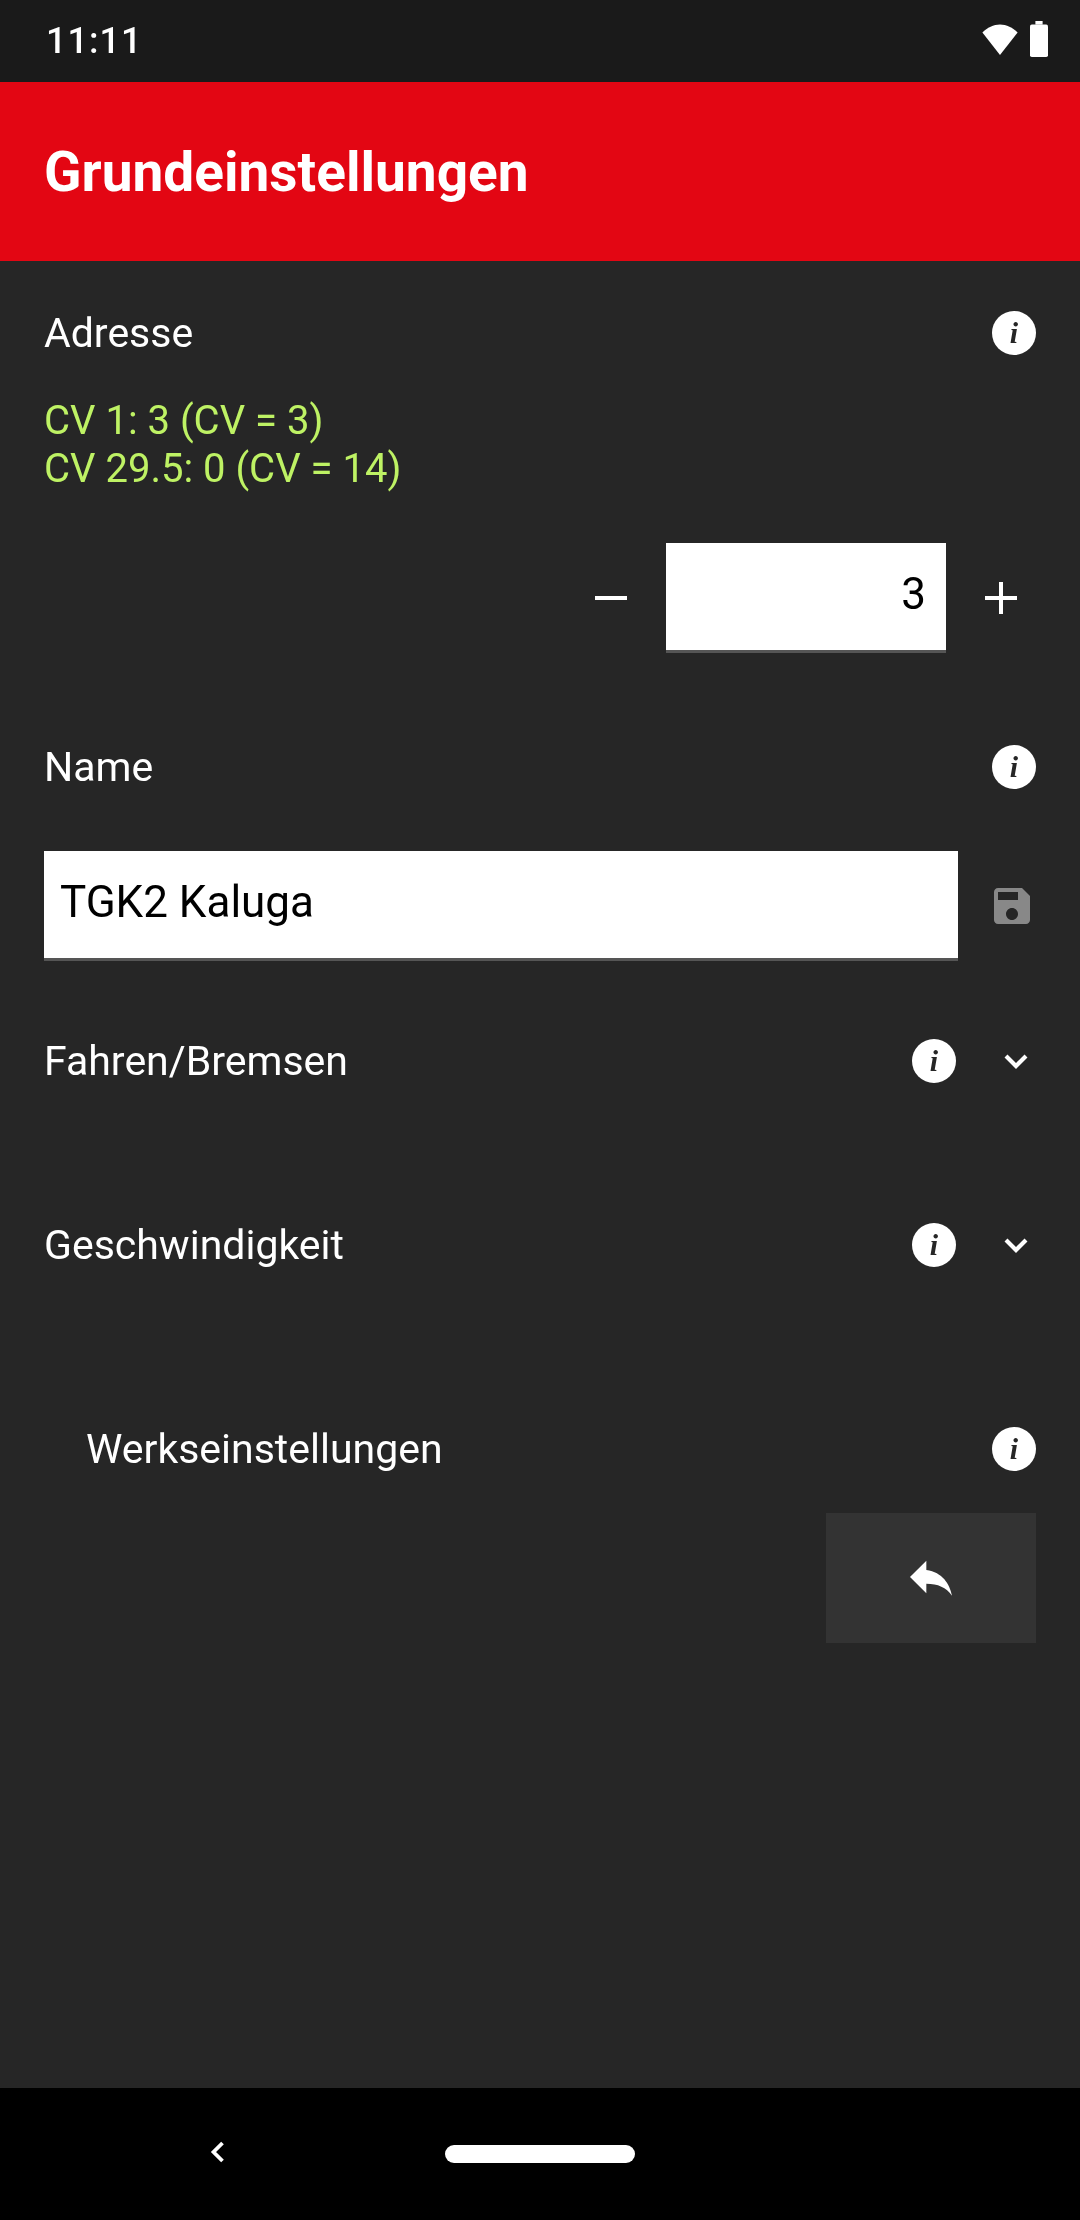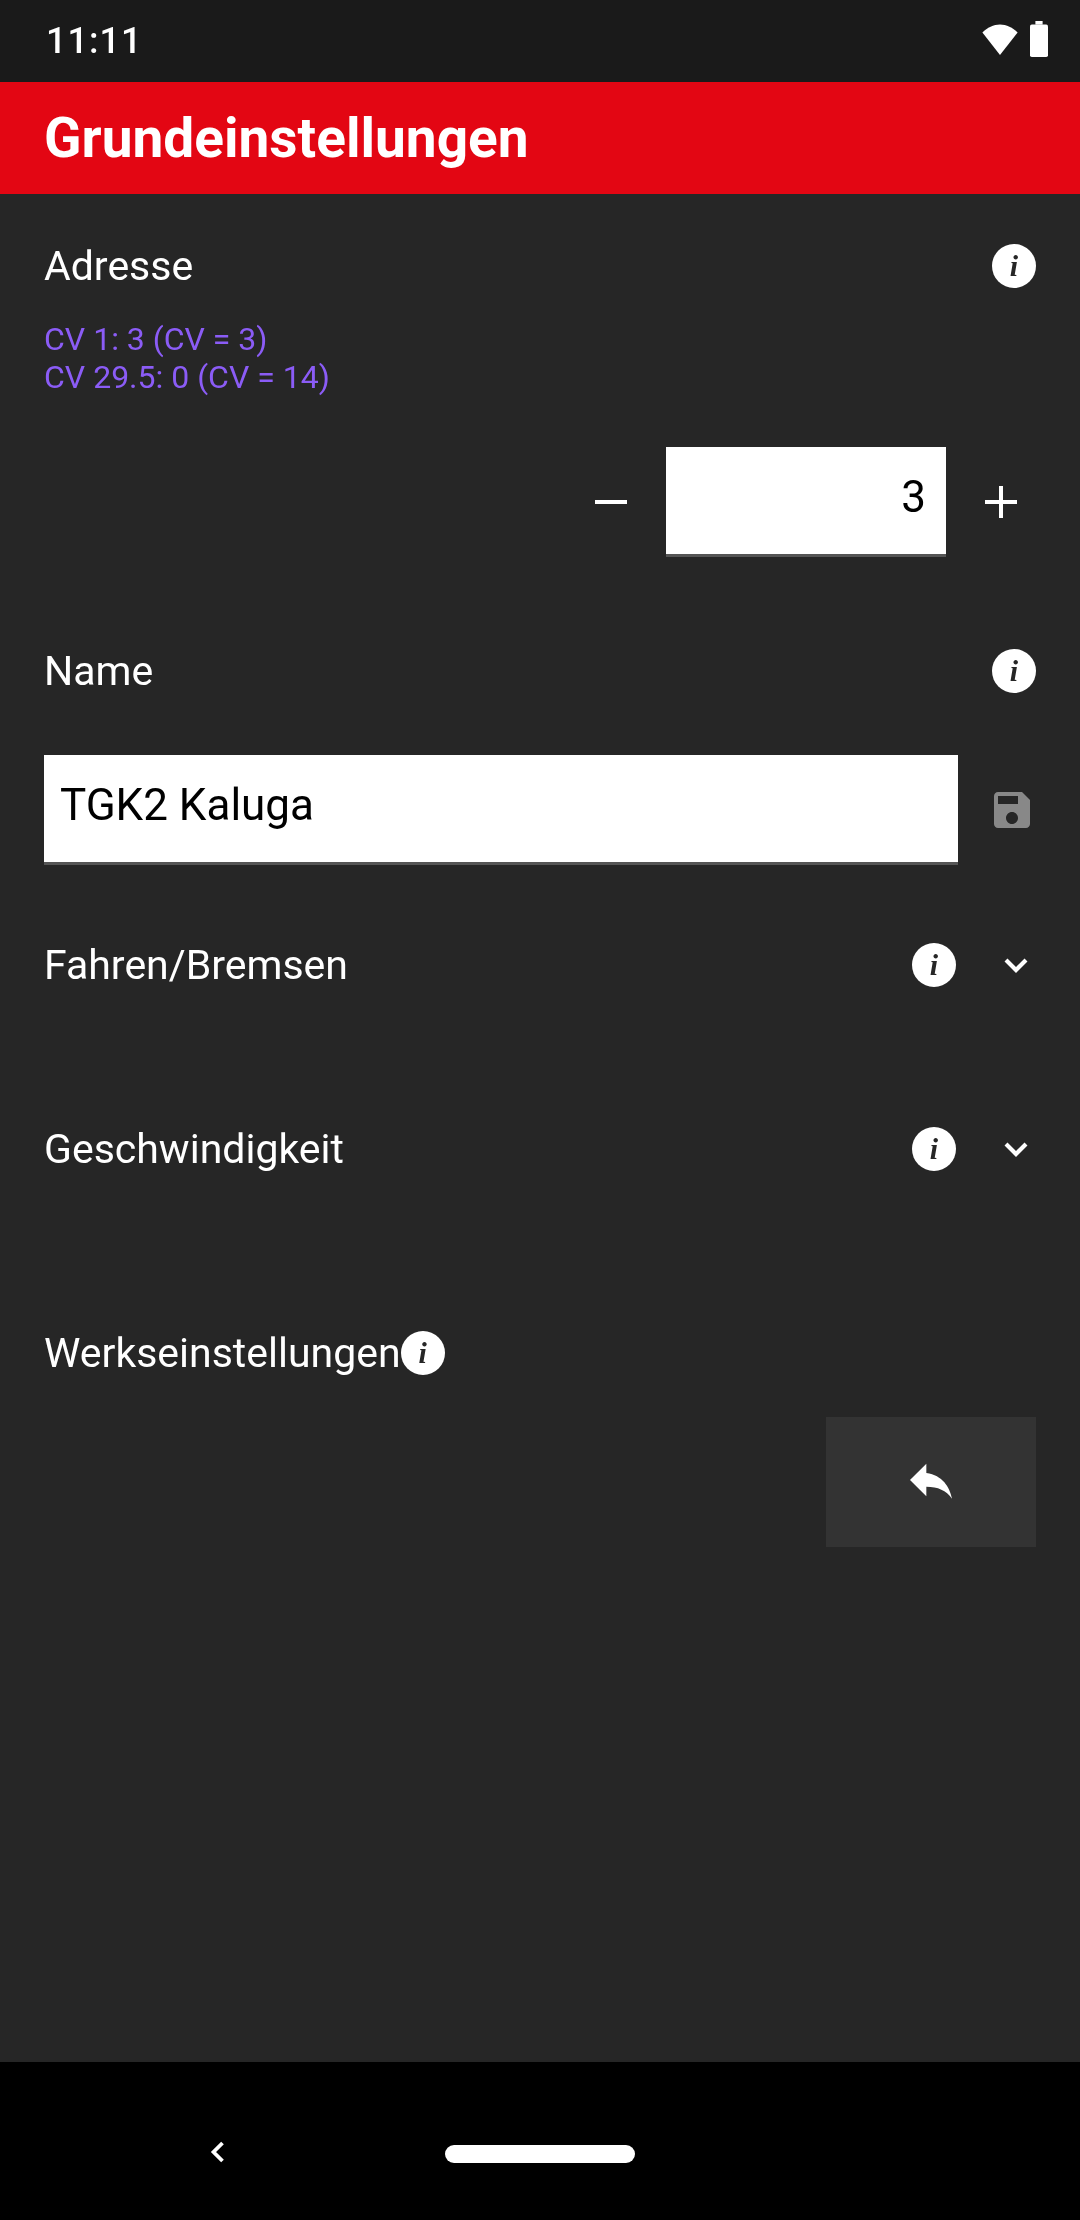--- a/index.html
+++ b/index.html
@@ -28,21 +28,21 @@
       font-size: 36px;
       font-weight: 500;
       letter-spacing: 1px;
     }
     .status-icons {
       display: flex;
       align-items: center;
       gap: 8px;
     }
     .header {
-      height: 112px;
+      height: 179px;
       background: #e30613;
       display: flex;
       align-items: center;
       padding: 0 44px;
     }
     .header-title {
       color: #fff;
       font-size: 55px;
       font-weight: 700;
     }
@@ -92,24 +92,24 @@
       height: 40px;
       display: flex;
       align-items: center;
       justify-content: center;
     }
     .chevron-down svg {
       width: 40px;
       height: 40px;
     }
     .cv-info {
-      color: #8b5cf6;
-      font-size: 32px;
+      color: #bef264;
+      font-size: 40px;
       line-height: 1.2;
-      margin-top: 30px;
+      margin-top: 40px;
     }
     .stepper-row {
       display: flex;
       align-items: center;
       justify-content: flex-end;
       gap: 20px;
       margin-top: 50px;
       padding-right: 0px;
     }
     .stepper-btn {
@@ -163,21 +163,22 @@
       display: flex;
       align-items: center;
       justify-content: space-between;
     }
     .factory-section {
       padding: 100px 44px 30px 44px;
     }
     .factory-header {
       display: flex;
       align-items: center;
-      justify-content: flex-start;
+      justify-content: space-between;
+      margin-left: 42px;
     }
     .reset-btn-row {
       display: flex;
       justify-content: flex-end;
       margin-top: 40px;
       padding-right: 0;
     }
     .reset-btn {
       width: 210px;
       height: 130px;

